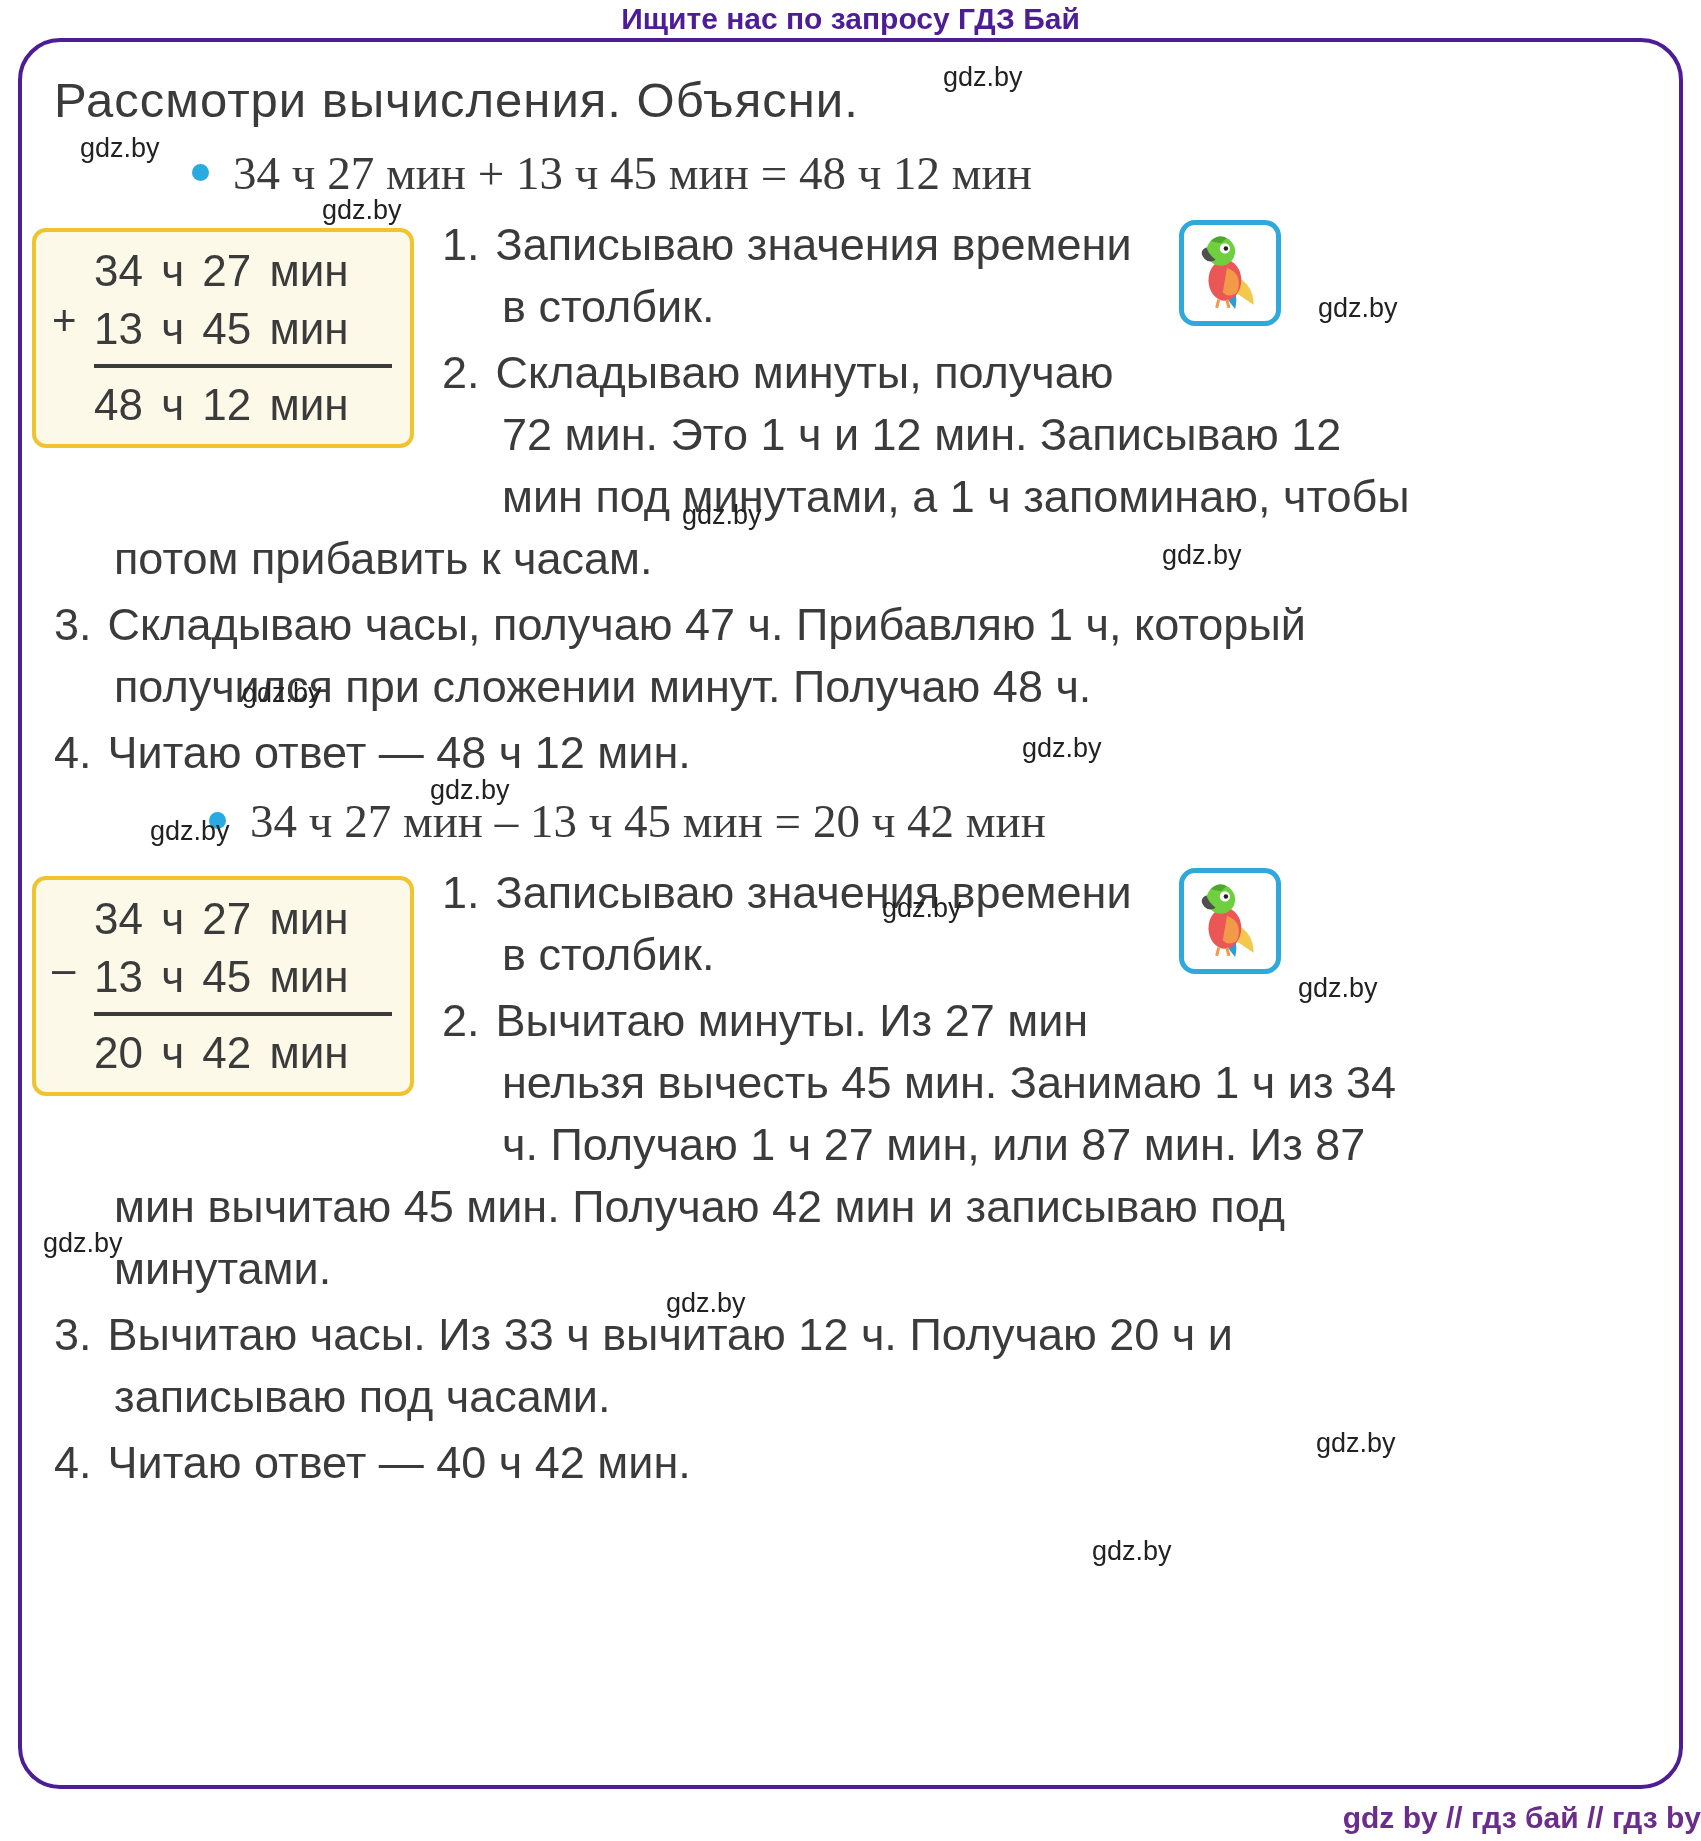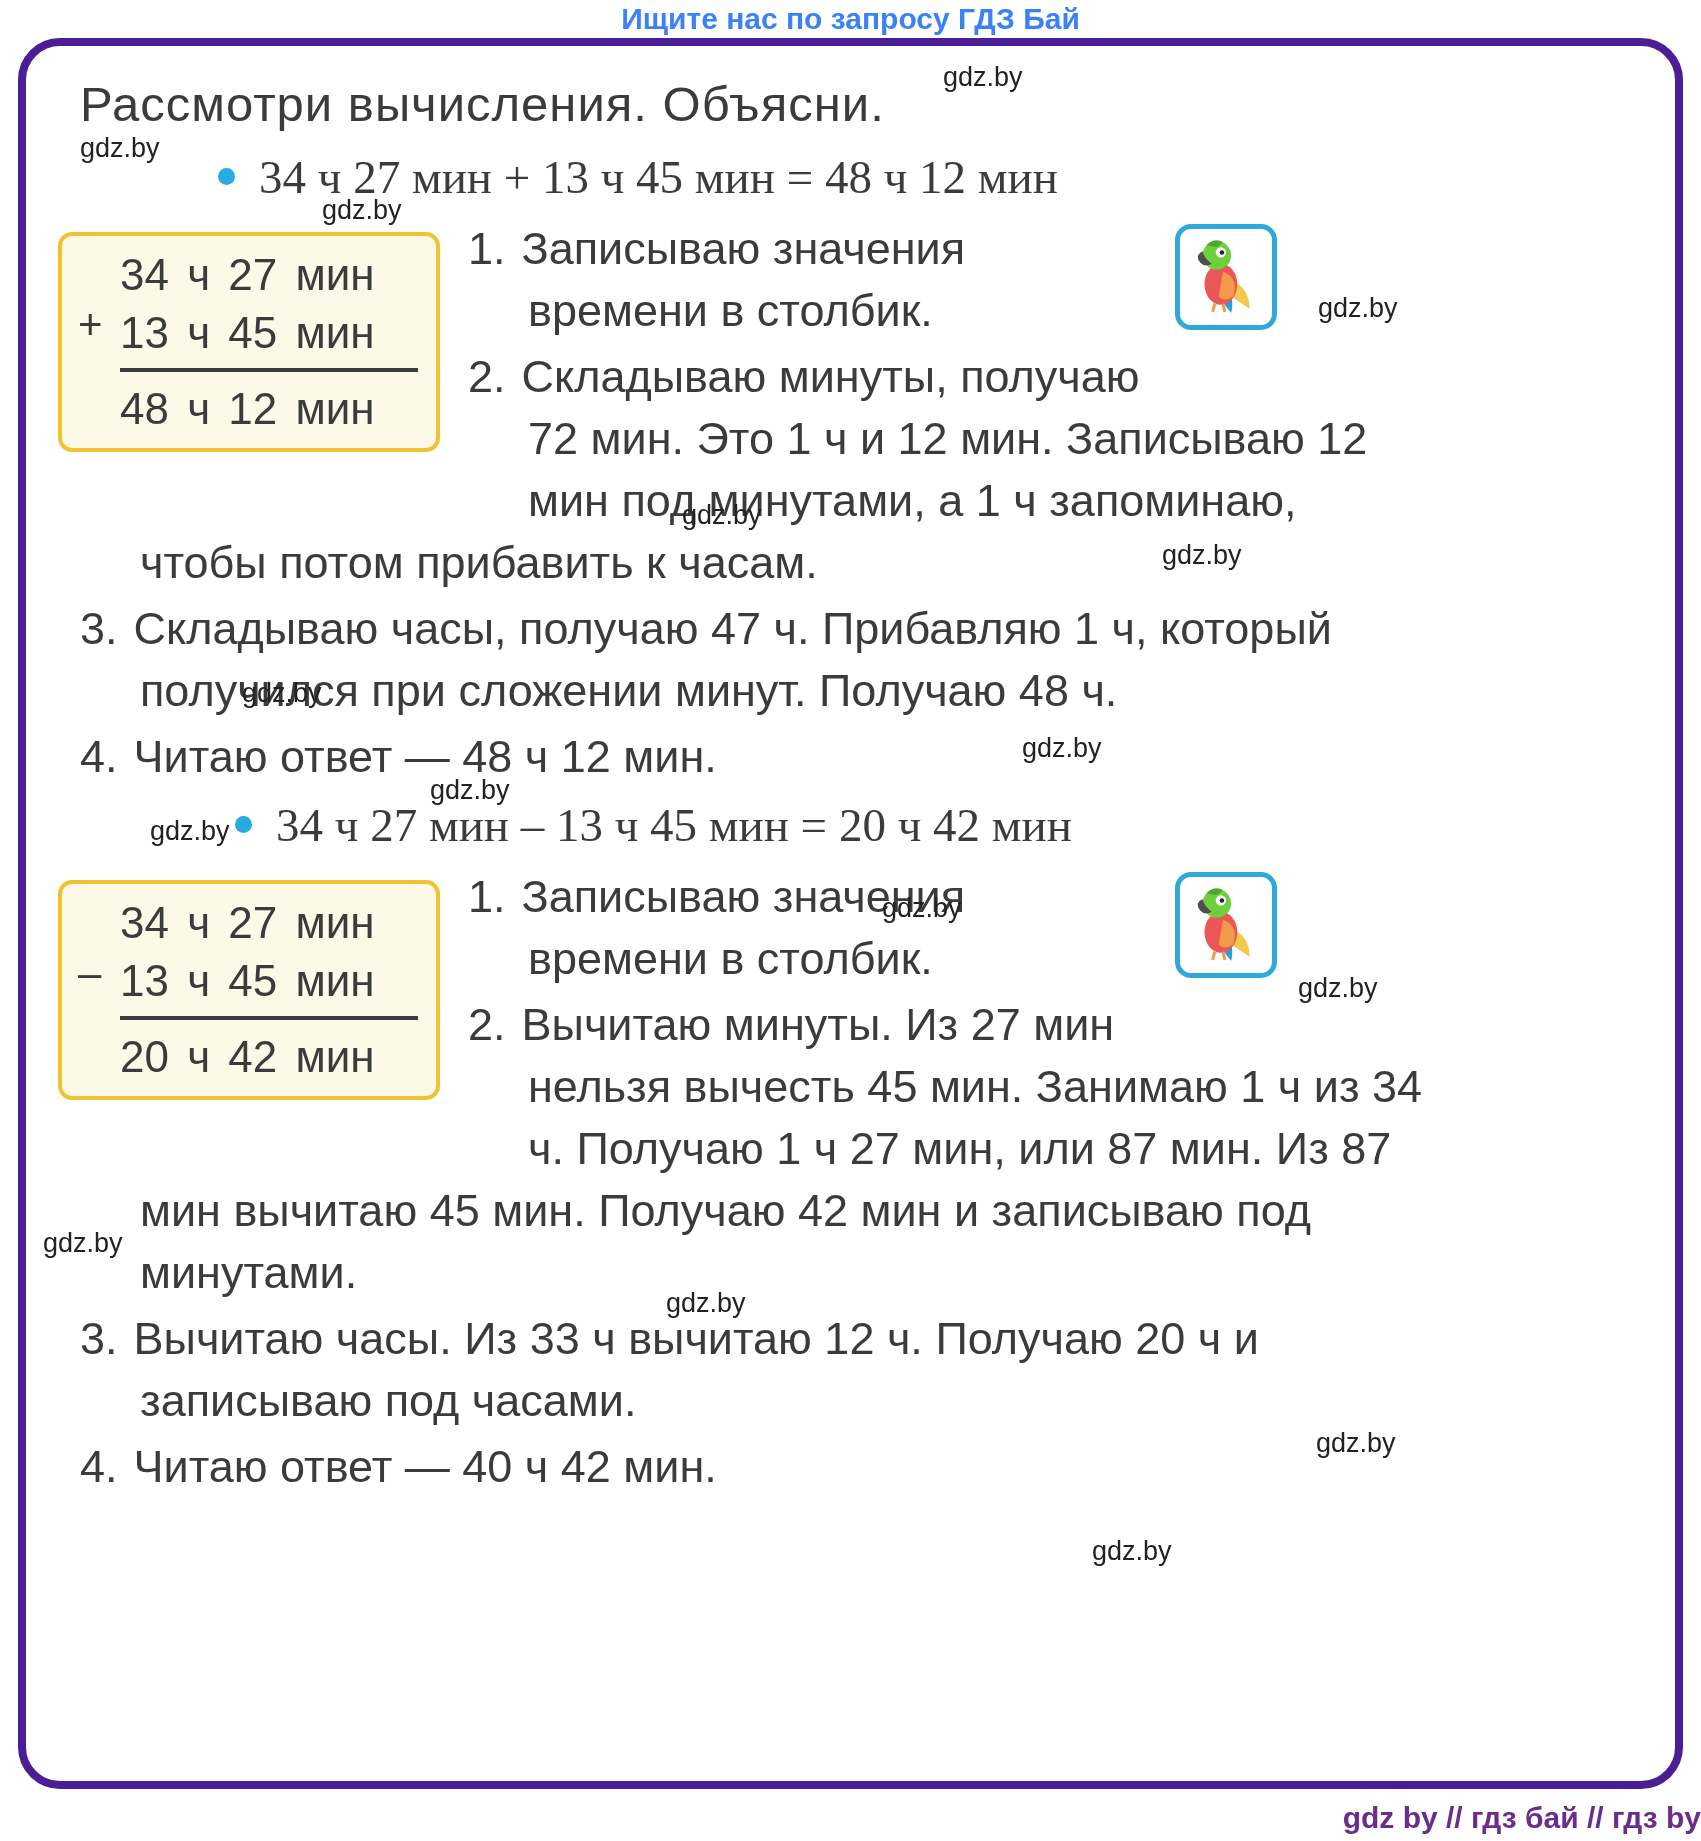--- a/index.html
+++ b/index.html
@@ -9,33 +9,33 @@
     position: relative;
     background: #ffffff;
     font-family: "Liberation Sans", sans-serif;
     color: #3b3b3b;
     overflow: hidden;
   }
 
   .top-banner {
     position: absolute; top: 2px; left: 0; width: 100%;
     text-align: center;
-    color: #3b82f6; font-size: 30px; font-weight: 600;
+    color: #4c1d95; font-size: 30px; font-weight: 600;
   }
   .bottom-banner {
     position: absolute; bottom: 6px; left: 0; width: 100%;
     text-align: right;
     color: #6b2d8b; font-size: 30px; font-weight: 600;
   }
 
   .frame {
     position: absolute; left: 18px; right: 18px; top: 38px; bottom: 52px;
-    border: 8px solid #4c1d95;
+    border: 4px solid #4c1d95;
     border-radius: 42px;
-    padding: 22px 250px 10px 54px;
+    padding: 22px 250px 10px 32px;
     overflow: hidden;
     background: #ffffff;
   }
 
   .title {
     font-size: 49px; font-weight: 400;
     margin: 8px 0 18px 0;
     letter-spacing: 1px;
   }
 

